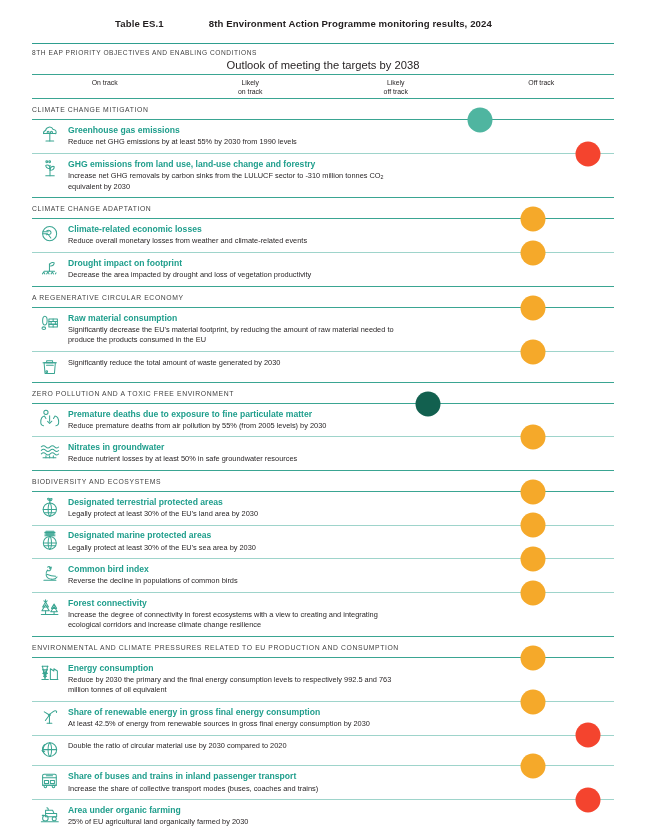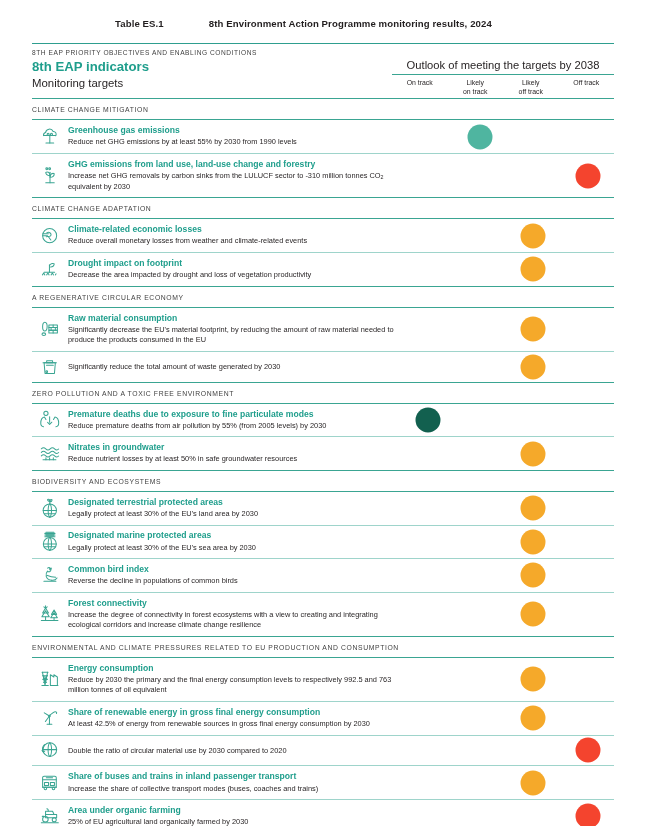--- a/index.html
+++ b/index.html
@@ -122,21 +122,21 @@
 
   
   .section-label {
     font-size: 6.8px;
     letter-spacing: .62px;
     color: #3f3f3f;
     padding: 7px 0 6px 0;
   }
   .row {
     display: flex;
-    align-items: center;
+    align-items: flex-start;
     position: relative;
     min-height: 30px;
   }
   .row-icon {
     flex: 0 0 36px;
     display: flex;
     align-items: center;
     justify-content: center;
     padding: 3px 0 3px 0;
   }
@@ -186,24 +186,20 @@
     <span class="title-label">Table ES.1</span>
     <span class="title-text">8th Environment Action Programme monitoring results, 2024</span>
   </div>
 
   <div class="table">
     <div class="rule-top"></div>
 
     <div class="hdr-eyebrow">8TH EAP PRIORITY OBJECTIVES AND ENABLING CONDITIONS</div>
 
     <div class="hdr-main">
-      <div class="hdr-left">
-        <div class="hdr-h1">8th EAP indicators</div>
-        <div class="hdr-h2">Monitoring targets</div>
-      </div>
       <div class="hdr-right">
         <div class="outlook-title">Outlook of meeting the targets by 2038</div>
         <div class="outlook-rule"></div>
         <div class="outlook-cols">
           <div class="outlook-col">
             <span>On track</span>
             <span></span>
           </div>
           <div class="outlook-col">
             <span>Likely</span>
@@ -354,21 +350,21 @@
           <div class="row-icon">
             <svg width="24" height="24" viewBox="0 0 26 26" fill="none" stroke="#3aa592" stroke-width="1.1" stroke-linecap="round" stroke-linejoin="round">
               <circle cx="8.6" cy="5.8" r="2.3"></circle>
               <path d="M6 20.2c-1.8 0-3-1.4-3-3.6 0-3.4 1.6-6.4 4-6.8l1.6 2.6"></path>
               <path d="M19.4 20.2c1.8 0 3-1.4 3-3.6 0-3.4-1.6-6.4-4-6.8l-1.6 2.6"></path>
               <path d="M12.6 9.4v6"></path>
               <path d="M10.4 15.6l2.2 2.2 2.4-2.4"></path>
             </svg>
           </div>
           <div class="row-text">
-            <div class="ind-title">Premature deaths due to exposure to fine particulate modes</div>
+            <div class="ind-title">Premature deaths due to exposure to fine particulate matter</div>
             <div class="ind-desc">Reduce premature deaths from air pollution by 55% (from 2005 levels) by 2030</div>
           </div>
           <div class="row-marks">
             <div class="dot col-0" style="background: rgb(18, 96, 79);"></div>
           </div>
         </div>
         <div class="rule-light"></div>
         <div class="row">
           <div class="row-icon">
             <svg width="24" height="24" viewBox="0 0 26 26" fill="none" stroke="#3aa592" stroke-width="1.1" stroke-linecap="round" stroke-linejoin="round">

